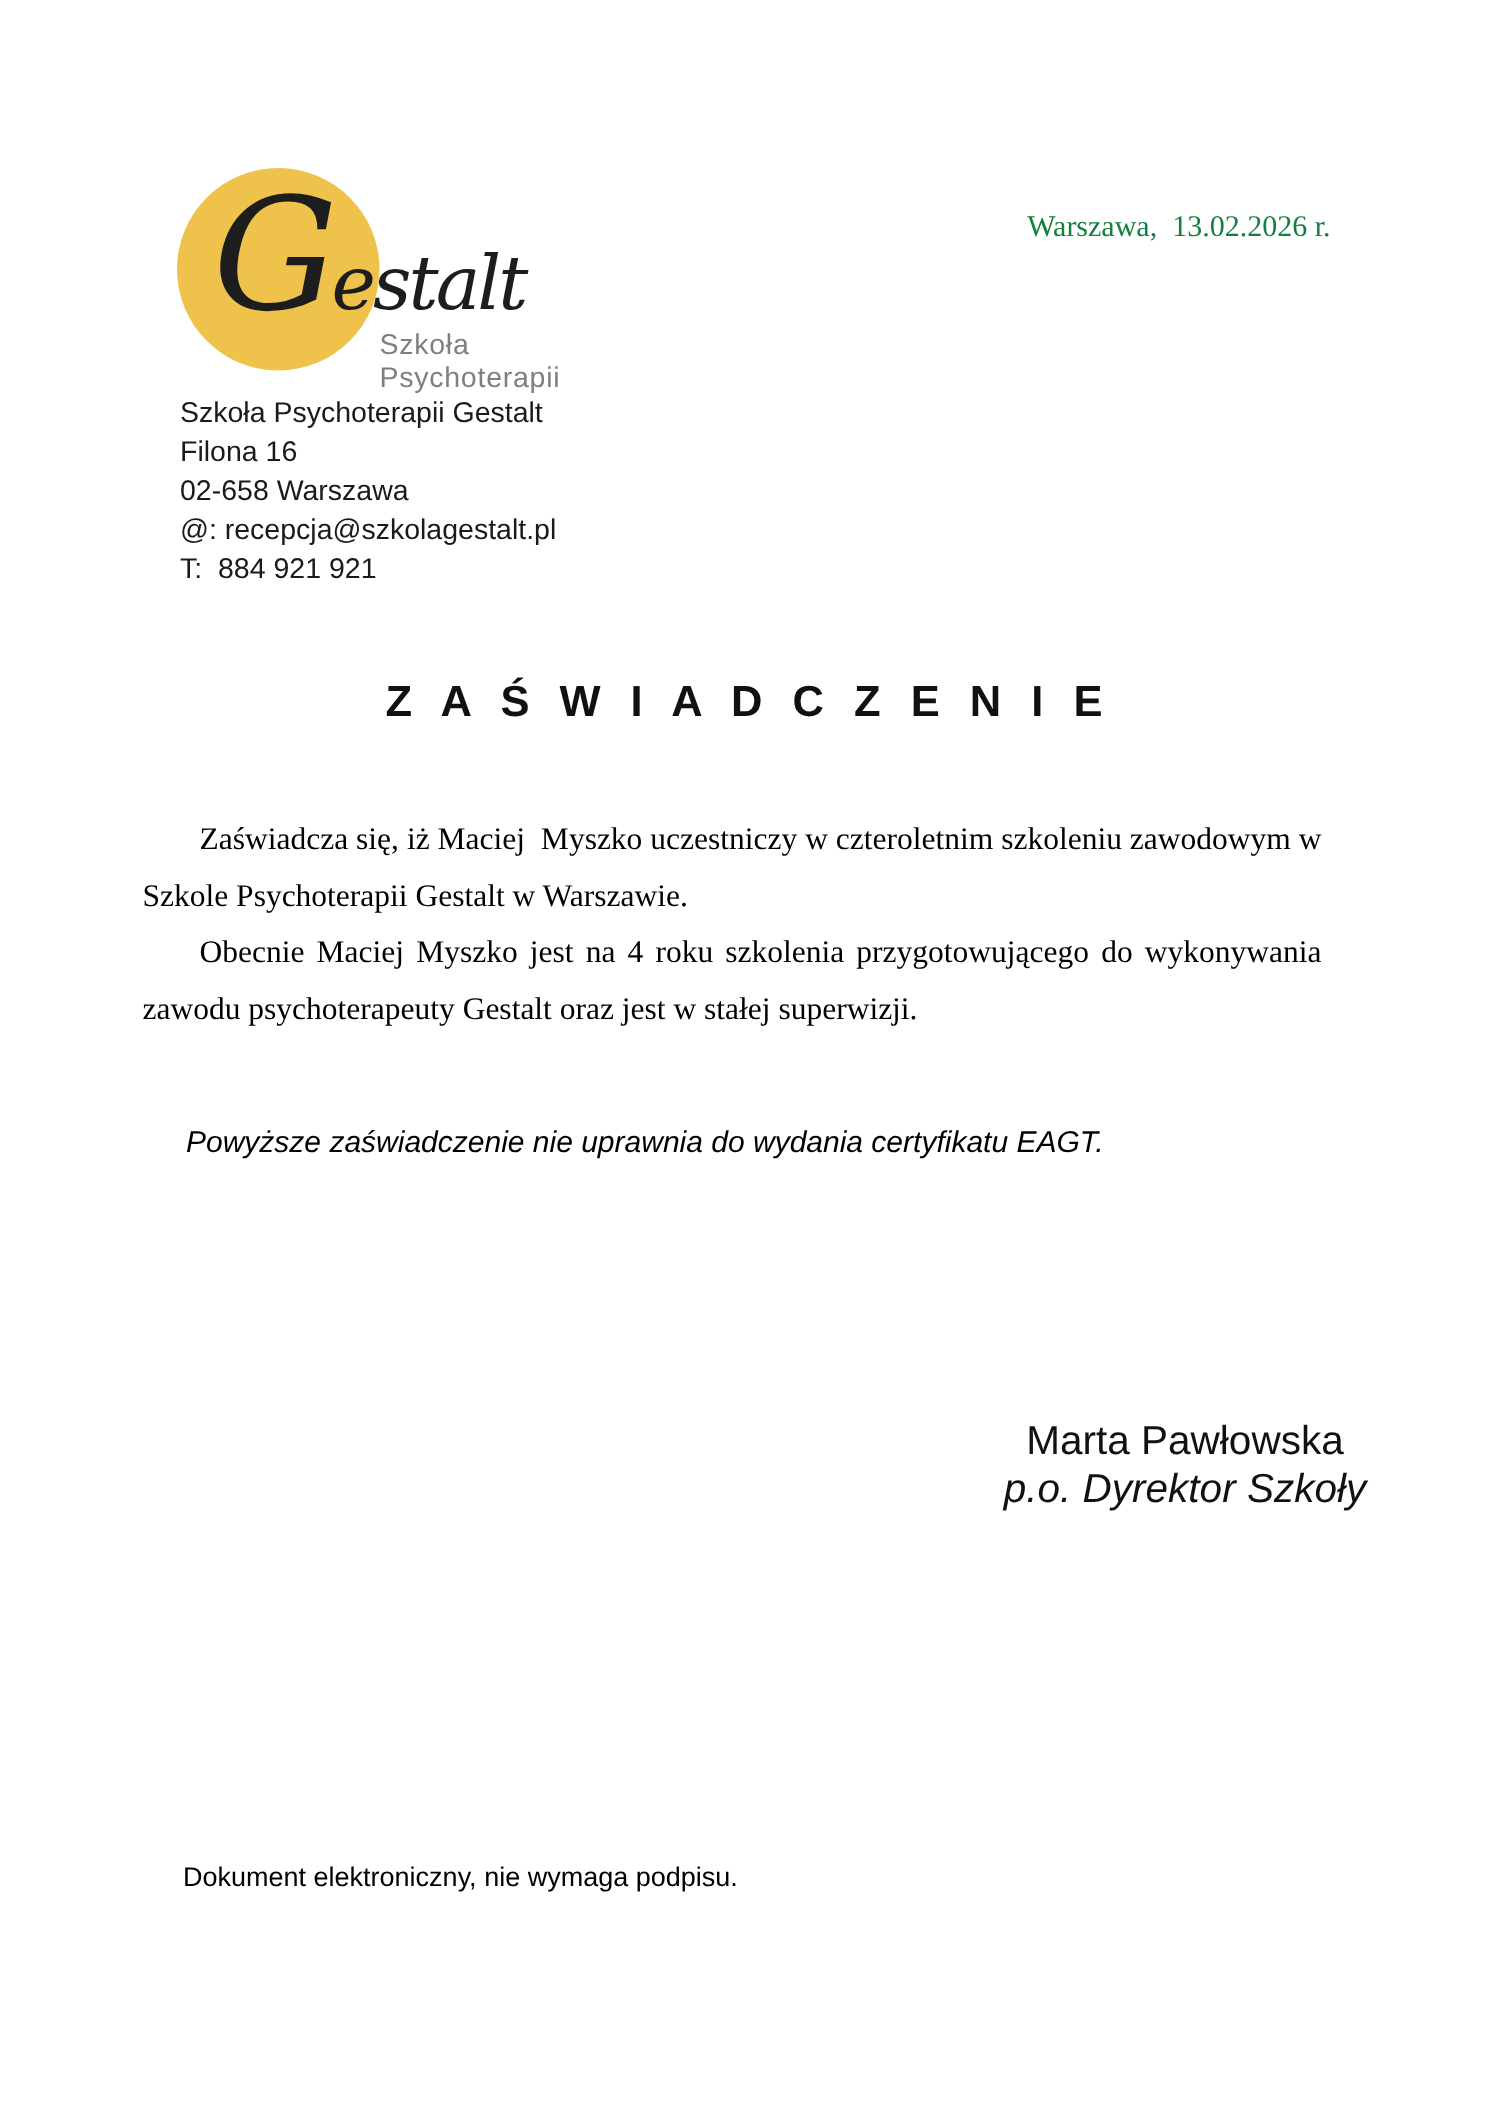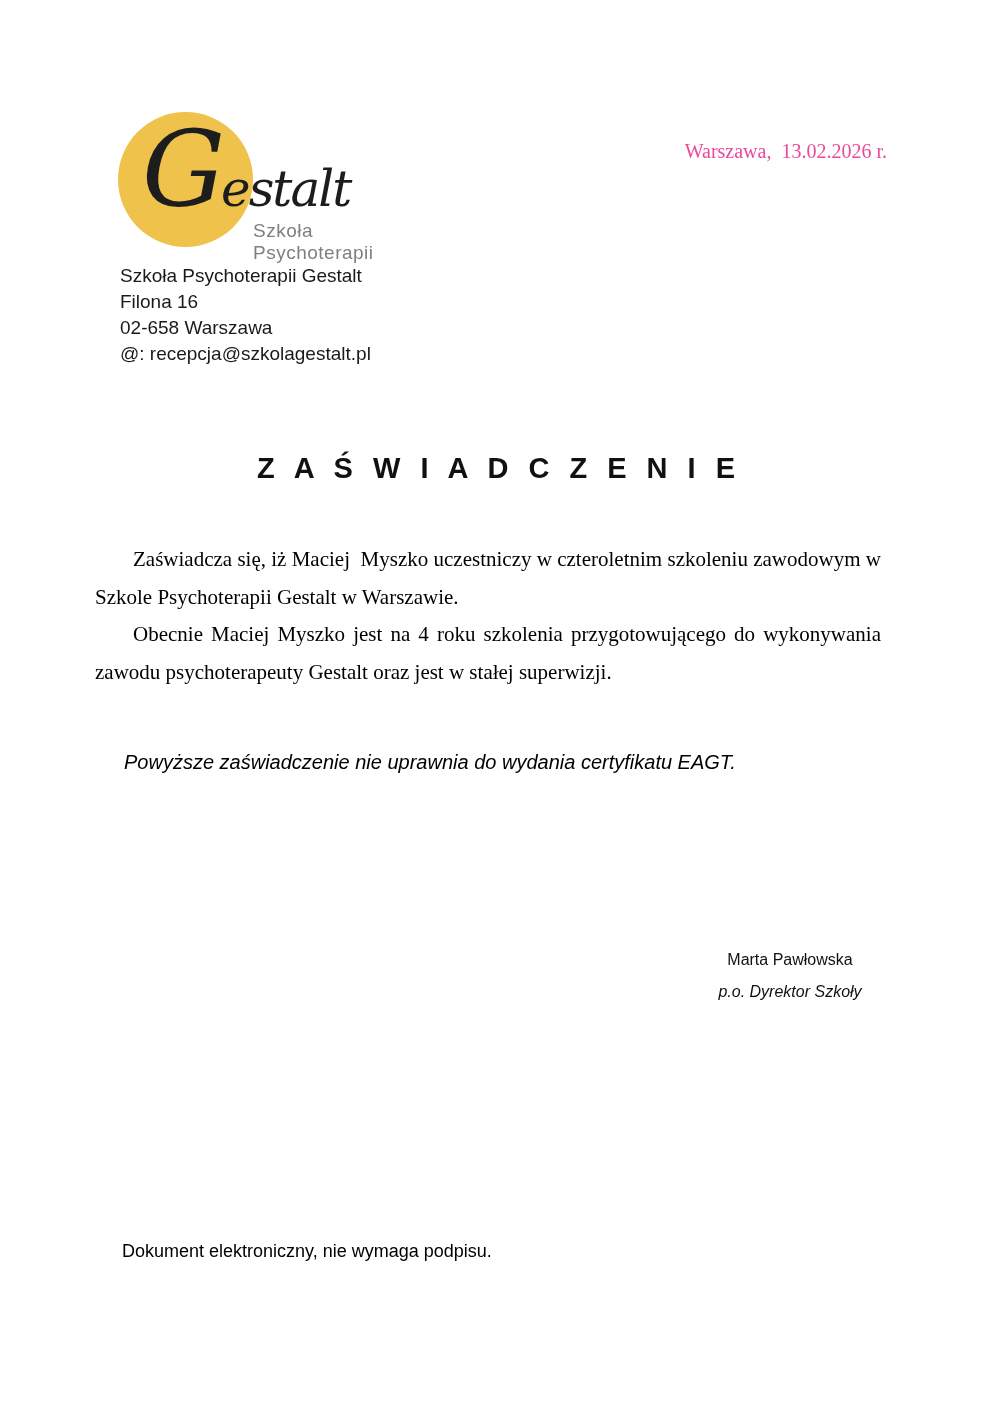--- a/index.html
+++ b/index.html
@@ -65,21 +65,21 @@
     letter-spacing: 0.5px;
   }
 
   
   .date-line {
     position: absolute;
     top: 140px;
     right: 105px;
     font-family: "Liberation Serif", serif;
     font-size: 20px;
-    color: #ec4899;
+    color: #15803d;
     white-space: pre;
   }
 
   
   .address {
     position: absolute;
     left: 120px;
     top: 263px;
     font-size: 19px;
     line-height: 26px;
@@ -132,21 +132,21 @@
     color: #000000;
   }
 
   
   .signature {
     position: absolute;
     left: 655px;
     top: 944px;
     width: 270px;
     text-align: center;
-    font-size: 16px;
+    font-size: 27px;
     line-height: 32px;
     color: #111111;
   }
   .signature .role {
     font-style: italic;
   }
 
   
   .footer-note {
     position: absolute;
@@ -170,20 +170,21 @@
     <div class="logo-subtitle">Szkoła Psychoterapii</div>
   </div>
 
   <div class="date-line">Warszawa,  13.02.2026 r.</div>
 
   <div class="address">
     <div>Szkoła Psychoterapii Gestalt</div>
     <div>Filona 16</div>
     <div>02-658 Warszawa</div>
     <div>@: recepcja@szkolagestalt.pl</div>
+    <div>T:  884 921 921</div>
   </div>
 
   <div class="cert-title">Z A Ś W I A D C Z E N I E</div>
 
   <div class="body-text">
     <p>Zaświadcza się, iż Maciej  Myszko uczestniczy w czteroletnim szkoleniu zawodowym w Szkole Psychoterapii Gestalt w Warszawie.</p>
     <p>Obecnie Maciej Myszko jest na 4 roku szkolenia przygotowującego do wykonywania zawodu psychoterapeuty Gestalt oraz jest w stałej superwizji.</p>
   </div>
 
   <div class="eagt-note">Powyższe zaświadczenie nie uprawnia do wydania certyfikatu EAGT.</div>

